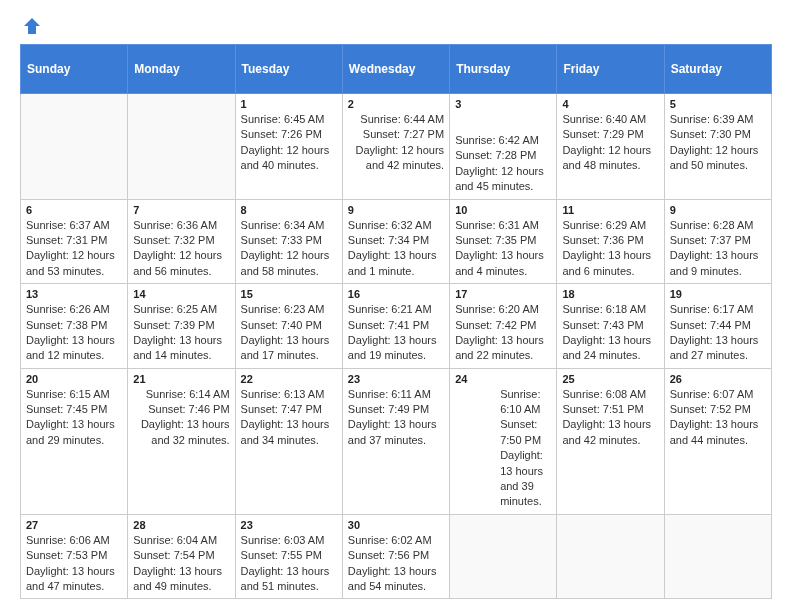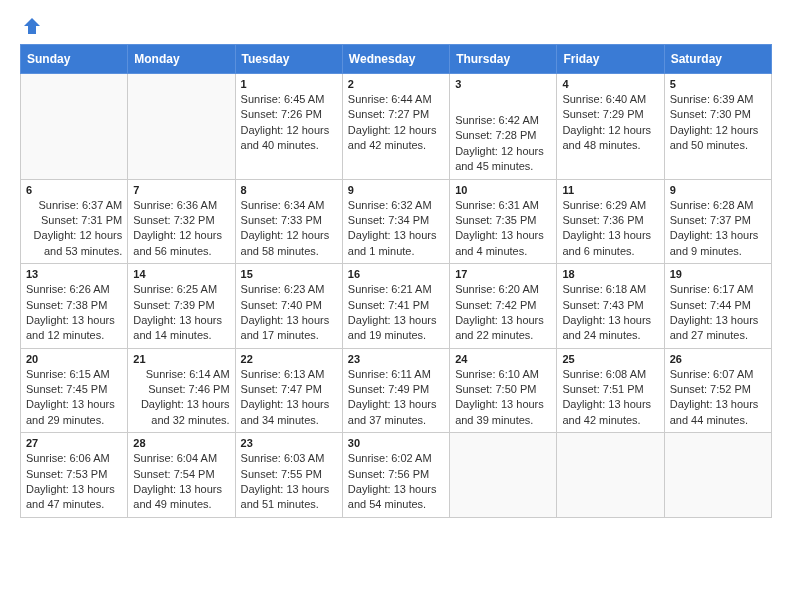--- a/index.html
+++ b/index.html
@@ -63,21 +63,21 @@
     .calendar {
       width: 100%;
       border-collapse: collapse;
       border: 1px solid #ccc;
     }
     .calendar th {
       background: #3a7bd5;
       color: #fff;
       font-size: 12px;
       font-weight: bold;
-      padding: 7px 6px;
+      padding: 17px 6px;
       text-align: left;
       border: 1px solid #5a90dd;
     }
     .calendar td {
       width: 107px;
       vertical-align: top;
       border: 1px solid #ccc;
       padding: 4px 5px;
       font-size: 9.5px;
       color: #333;
@@ -137,21 +137,21 @@
           <td class="empty"></td>
           <td class="empty"></td>
           <td>
             <span class="day-num">1</span>
             <div class="day-info" style="white-space: pre-line;">Sunrise: 6:45 AM
 Sunset: 7:26 PM
 Daylight: 12 hours and 40 minutes.</div>
           </td>
           <td>
             <span class="day-num">2</span>
-            <div class="day-info" style="white-space: pre-line;">Sunrise: 6:44 AM
+            <div class="day-info" style="white-space: pre-line; text-align: right;">Sunrise: 6:44 AM
 Sunset: 7:27 PM
 Daylight: 12 hours and 42 minutes.</div>
           </td>
           <td>
             <span class="day-num">3</span>
             <div class="day-info" style="white-space: pre-line; margin-top: 23px;">Sunrise: 6:42 AM
 Sunset: 7:28 PM
 Daylight: 12 hours and 45 minutes.</div>
           </td>
           <td>
@@ -163,21 +163,21 @@
           <td>
             <span class="day-num">5</span>
             <div class="day-info" style="white-space: pre-line;">Sunrise: 6:39 AM
 Sunset: 7:30 PM
 Daylight: 12 hours and 50 minutes.</div>
           </td>
         </tr>
         <tr>
           <td>
             <span class="day-num">6</span>
-            <div class="day-info" style="white-space: pre-line; text-align: right;">Sunrise: 6:37 AM
+            <div class="day-info" style="white-space: pre-line;">Sunrise: 6:37 AM
 Sunset: 7:31 PM
 Daylight: 12 hours and 53 minutes.</div>
           </td>
           <td>
             <span class="day-num">7</span>
             <div class="day-info" style="white-space: pre-line;">Sunrise: 6:36 AM
 Sunset: 7:32 PM
 Daylight: 12 hours and 56 minutes.</div>
           </td>
           <td>
@@ -275,21 +275,21 @@
 Daylight: 13 hours and 34 minutes.</div>
           </td>
           <td>
             <span class="day-num">23</span>
             <div class="day-info" style="white-space: pre-line;">Sunrise: 6:11 AM
 Sunset: 7:49 PM
 Daylight: 13 hours and 37 minutes.</div>
           </td>
           <td>
             <span class="day-num">24</span>
-            <div class="day-info" style="white-space: pre-line;">Sunrise: 6:10 AM
+            <div class="day-info" style="white-space: pre-line; margin-left: 45px;">Sunrise: 6:10 AM
 Sunset: 7:50 PM
 Daylight: 13 hours and 39 minutes.</div>
           </td>
           <td>
             <span class="day-num">25</span>
             <div class="day-info" style="white-space: pre-line;">Sunrise: 6:08 AM
 Sunset: 7:51 PM
 Daylight: 13 hours and 42 minutes.</div>
           </td>
           <td>

